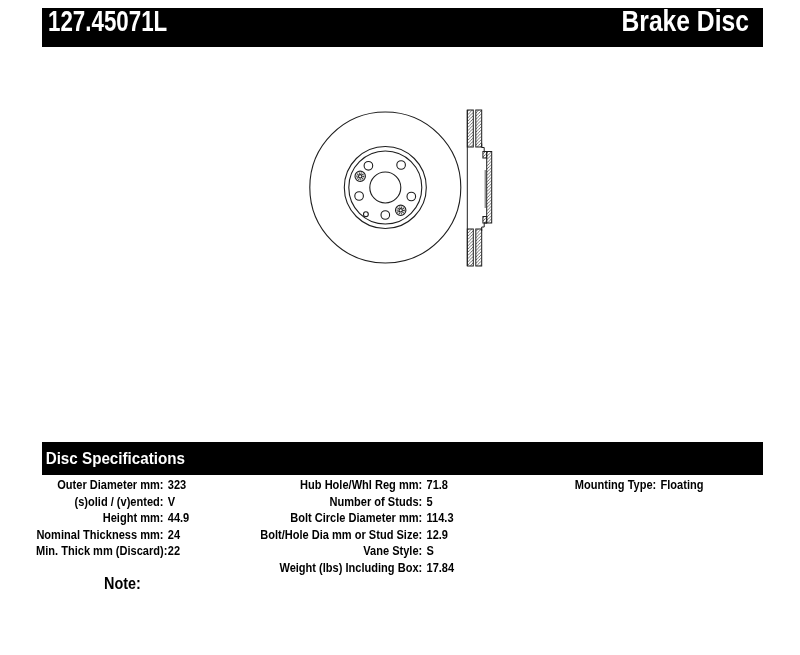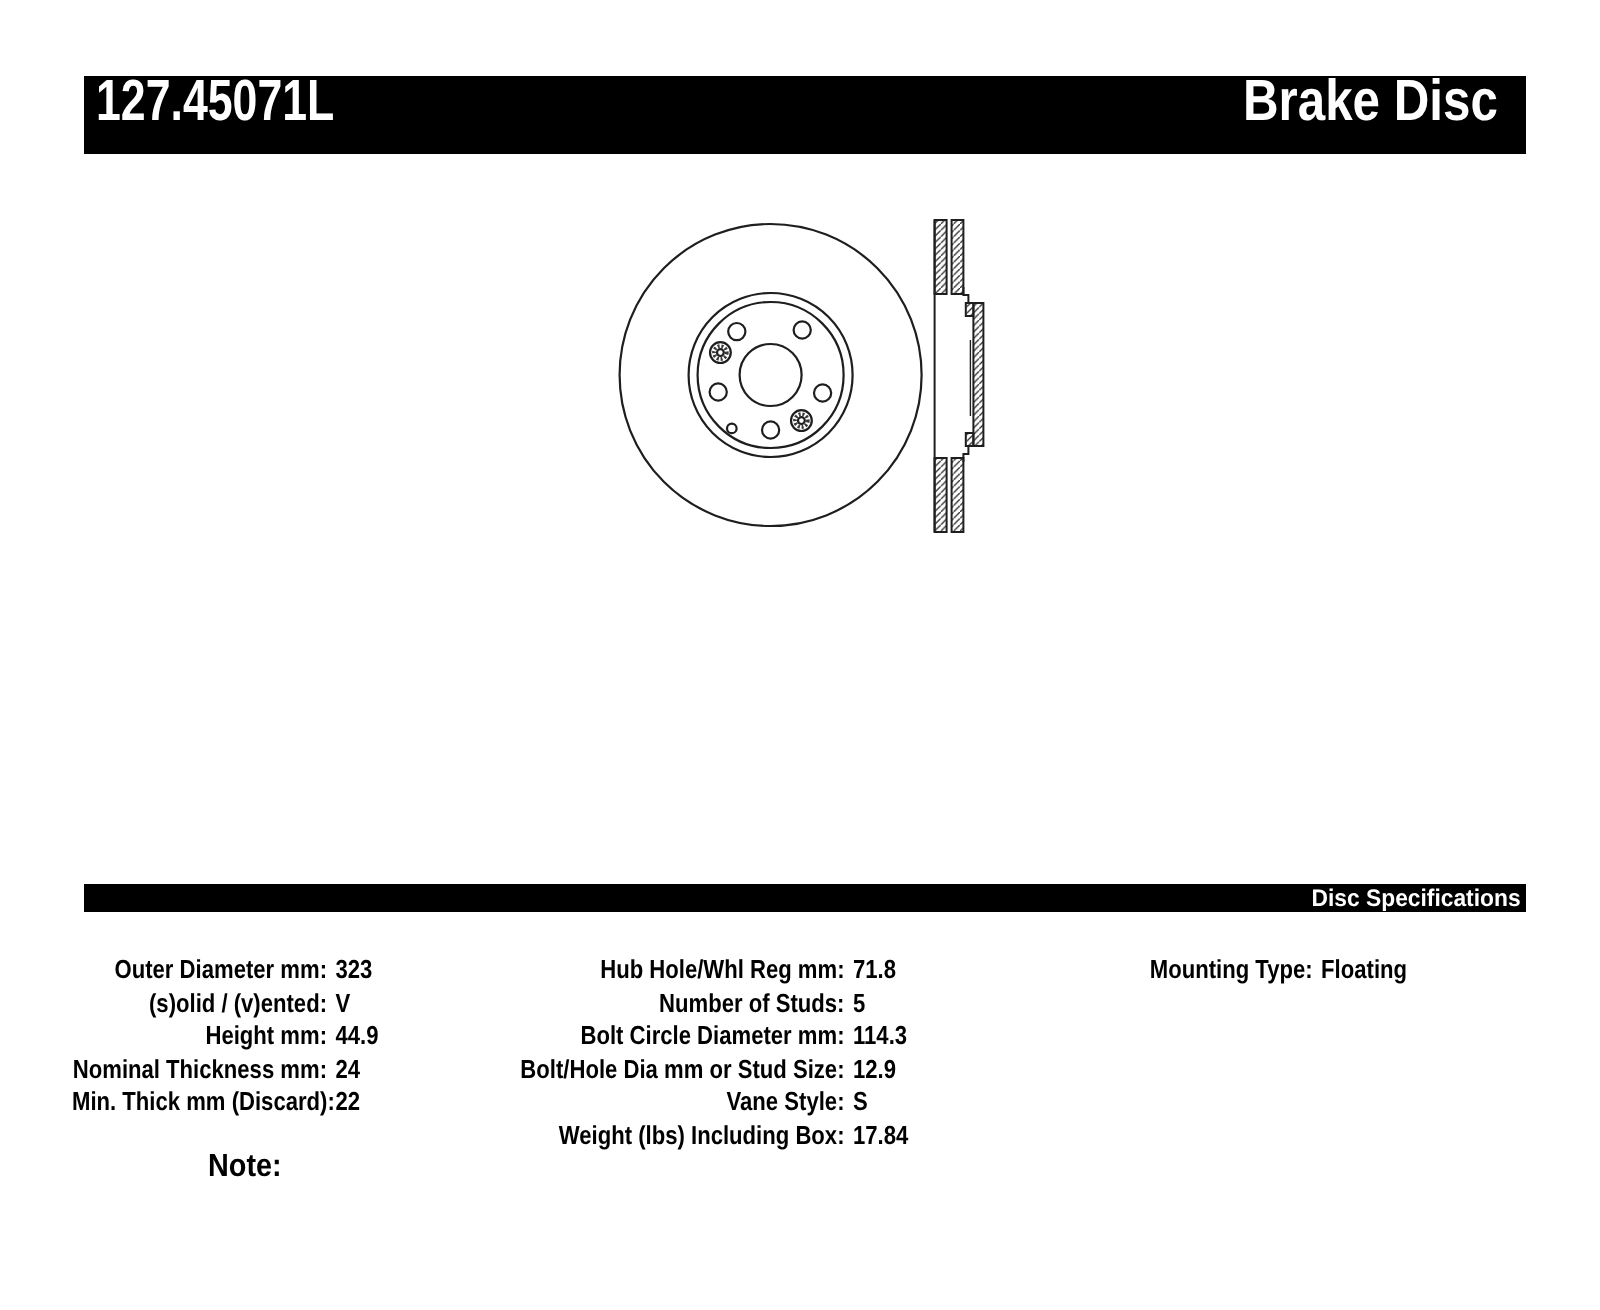--- a/index.html
+++ b/index.html
@@ -7,24 +7,24 @@
   .page {
     position:relative; width:800px; height:655px; margin:0 auto;
     background:var(--page-bg,#ffffff); color:var(--text,#000000);
     font-family:"Liberation Sans","DejaVu Sans",sans-serif; overflow:hidden;
   }
   .bar {
     position:absolute; left:42px; width:721px; box-sizing:border-box;
     background:var(--bar-bg,#000000); color:var(--bar-text,#ffffff);
     display:flex; align-items:center; font-weight:bold;
   }
-  .top-bar { top:38px; height:39px; justify-content:space-between; padding:0 14px 12px 6px; font-size:29px; }
+  .top-bar { top:8px; height:39px; justify-content:space-between; padding:0 14px 12px 6px; font-size:29px; }
   .part-number { transform:scaleX(0.77); transform-origin:left center; white-space:nowrap; }
   .product-type { transform:scaleX(0.85); transform-origin:right center; white-space:nowrap; }
-  .section-bar { top:442px; height:14px; justify-content:flex-end; font-size:12px; }
+  .section-bar { top:442px; height:33px; justify-content:flex-start; font-size:16px; }
   .section-bar span { transform:scaleX(0.95); transform-origin:center center; white-space:nowrap; }
   .drawing { position:absolute; left:288px; top:85px; width:220px; height:200px; }
   .drawing g { stroke:var(--line,#1e1e1e); }
   .spec-col {
     position:absolute; top:477px; font-size:13px; font-weight:bold; line-height:16.5px;
     transform:scaleX(0.85); transform-origin:left top; white-space:nowrap;
   }
   .col-left   { left:36px; }
   .col-middle { left:248px; }
   .col-right  { left:556px; }

